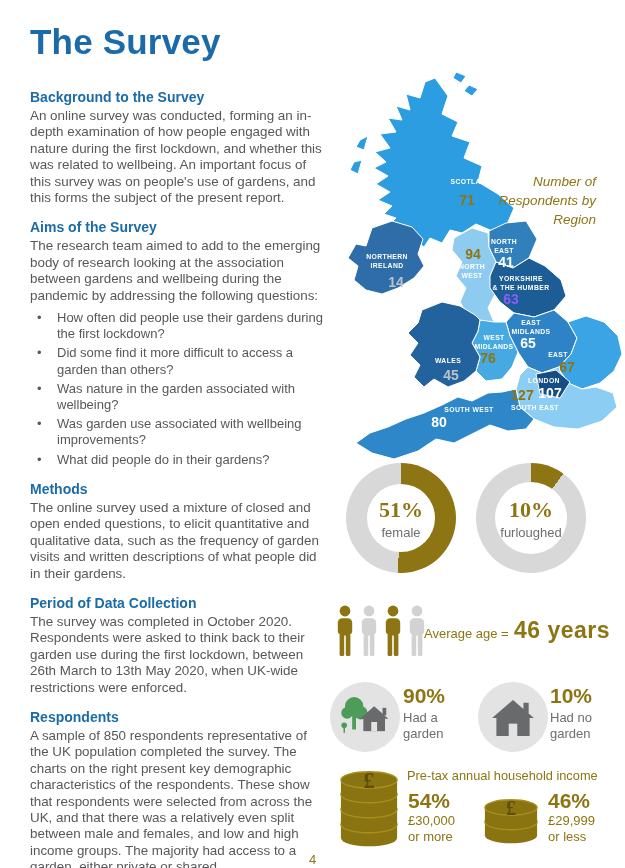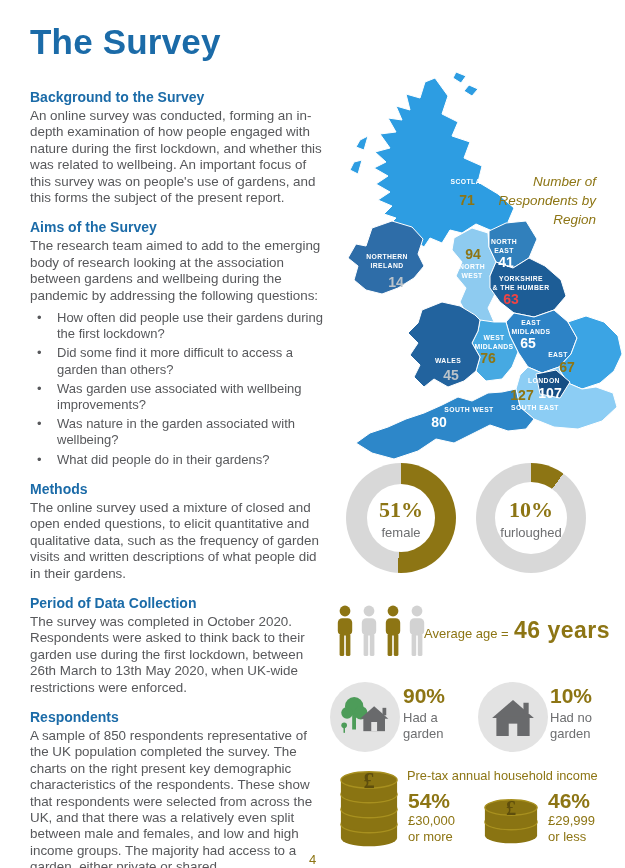--- a/index.html
+++ b/index.html
@@ -71,22 +71,22 @@
       <h2>Background to the Survey</h2>
       <p>An online survey was conducted, forming an in-depth examination of how people engaged with nature during the first lockdown, and whether this was related to wellbeing. An important focus of this survey was on people's use of gardens, and this forms the subject of the present report.</p>
     </section>
 
     <section>
       <h2>Aims of the Survey</h2>
       <p>The research team aimed to add to the emerging body of research looking at the association between gardens and wellbeing during the pandemic by addressing the following questions:</p>
       <ul>
         <li>How often did people use their gardens during the first lockdown?</li>
         <li>Did some find it more difficult to access a garden than others?</li>
+        <li>Was nature in the garden associated with wellbeing?</li>
         <li>Was garden use associated with wellbeing improvements?</li>
-        <li>Was nature in the garden associated with wellbeing?</li>
         <li>What did people do in their gardens?</li>
       </ul>
     </section>
 
     <section>
       <h2>Methods</h2>
       <p>The online survey used a mixture of closed and open ended questions, to elicit quantitative and qualitative data, such as the frequency of garden visits and written descriptions of what people did in their gardens.</p>
     </section>
 
     <section>
@@ -136,21 +136,21 @@
       <div class="rval" style="left: 143px; top: 184px; color: rgb(141, 117, 20);">94</div>
       <div class="rname" style="left:142px; top:201px;">NORTH
 WEST</div>
 
       <div class="rname" style="left:174px; top:176px;">NORTH
 EAST</div>
       <div class="rval" style="left: 176px; top: 192px; color: rgb(255, 255, 255);">41</div>
 
       <div class="rname" style="left:191px; top:213px;">YORKSHIRE
 &amp; THE HUMBER</div>
-      <div class="rval" style="left: 181px; top: 229px; color: #ef4444;">63</div>
+      <div class="rval" style="left: 181px; top: 229px; color: #8b5cf6;">63</div>
 
       <div class="rname" style="left:201px; top:257px;">EAST
 MIDLANDS</div>
       <div class="rval" style="left: 198px; top: 273px; color: rgb(255, 255, 255);">65</div>
 
       <div class="rname" style="left:164px; top:272px;">WEST
 MIDLANDS</div>
       <div class="rval" style="left: 158px; top: 288px; color: rgb(141, 117, 20);">76</div>
 
       <div class="rname" style="left:228px; top:285px;">EAST</div>

